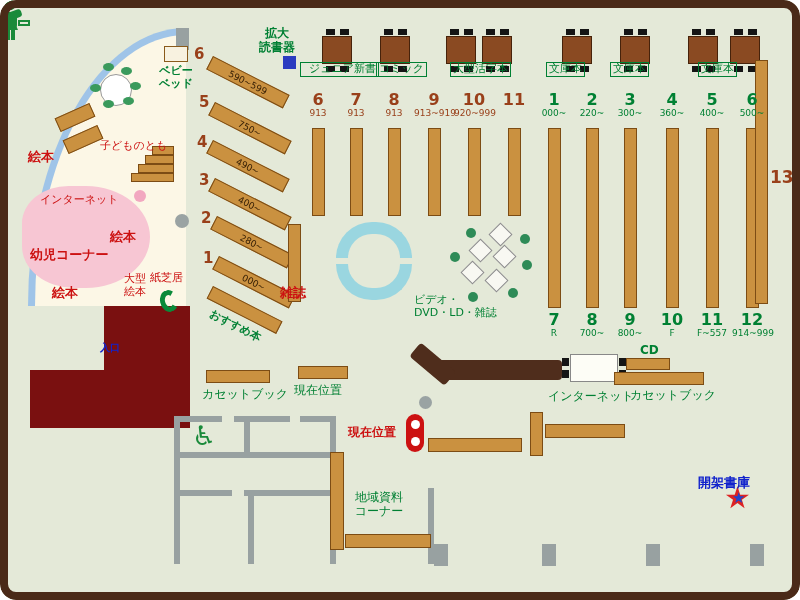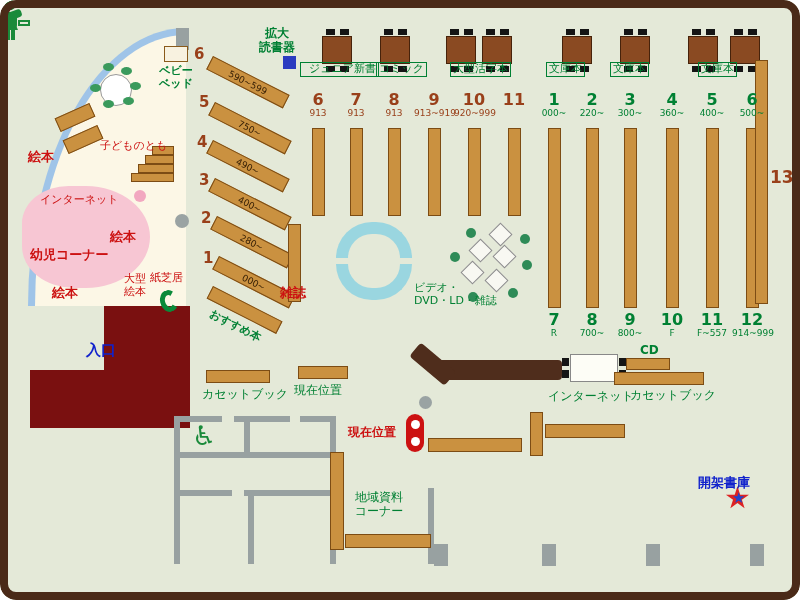--- a/index.html
+++ b/index.html
@@ -39,21 +39,21 @@
 </head>
 <body>
 
 <div id="map">
 
   <div class="abs" style="left:28px;top:28px;width:158px;height:278px;background:#fcf7e6;border-top-left-radius:100% 100%;border-top:7px solid #9fc4e8;border-left:7px solid #9fc4e8;z-index:1;"></div>
   <div class="abs" style="left:22px;top:186px;width:128px;height:102px;background:#f7c6d3;border-radius:40% 55% 55% 45%;z-index:2;"></div>
 
   <div class="abs" style="left:104px;top:306px;width:86px;height:66px;background:#7a1010;z-index:3;"></div>
   <div class="abs" style="left:30px;top:370px;width:160px;height:58px;background:#7a1010;z-index:3;"></div>
-  <div class="txt blue bold" style="left:86px;top:342px;font-size:15px;">入口</div>
+  <div class="txt blue bold" style="left:100px;top:342px;font-size:10px;">入口</div>
 
   <div class="wall" style="left:176px;top:28px;width:13px;height:22px;"></div>
 
   <div class="abs" style="left:100px;top:74px;width:32px;height:32px;background:#ffffff;border:1px solid #999;border-radius:50%;z-index:5;"></div>
   <div class="kidchair" style="left:103px;top:63px;"></div>
   <div class="kidchair" style="left:121px;top:67px;"></div>
   <div class="kidchair" style="left:130px;top:82px;"></div>
   <div class="kidchair" style="left:123px;top:97px;"></div>
   <div class="kidchair" style="left:103px;top:100px;"></div>
   <div class="kidchair" style="left:90px;top:84px;"></div>
@@ -284,21 +284,21 @@
   <div class="diamond" style="left:472px;top:242px;"></div>
   <div class="diamond" style="left:496px;top:248px;"></div>
   <div class="diamond" style="left:464px;top:264px;"></div>
   <div class="diamond" style="left:488px;top:272px;"></div>
   <div class="stool" style="left:466px;top:228px;"></div>
   <div class="stool" style="left:520px;top:234px;"></div>
   <div class="stool" style="left:450px;top:252px;"></div>
   <div class="stool" style="left:522px;top:260px;"></div>
   <div class="stool" style="left:468px;top:292px;"></div>
   <div class="stool" style="left:508px;top:288px;"></div>
-  <div class="txt green lines" style="left:414px;top:281px;font-size:11px;text-align:left;">
+  <div class="txt green lines" style="left:414px;top:293px;font-size:11px;text-align:left;">
     <span>ビデオ・</span>
     <span>DVD・LD・雑誌</span>
   </div>
 
   <div class="shelf" style="left:206px;top:370px;width:64px;height:13px;"></div>
   <div class="txt green" style="left:202px;top:388px;font-size:12px;">カセットブック</div>
   <div class="shelf" style="left:298px;top:366px;width:50px;height:13px;"></div>
   <div class="txt green" style="left:294px;top:384px;font-size:12px;">現在位置</div>
 
   <div class="abs" style="left:436px;top:360px;width:126px;height:20px;background:#4f2d1c;border-radius:4px;z-index:5;"></div>

